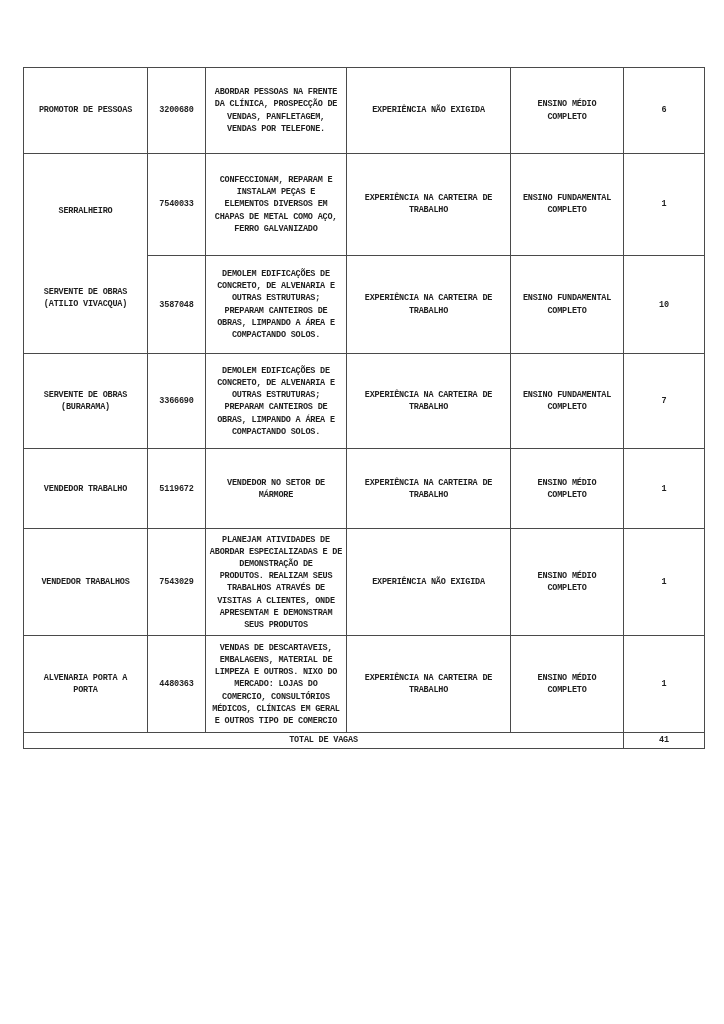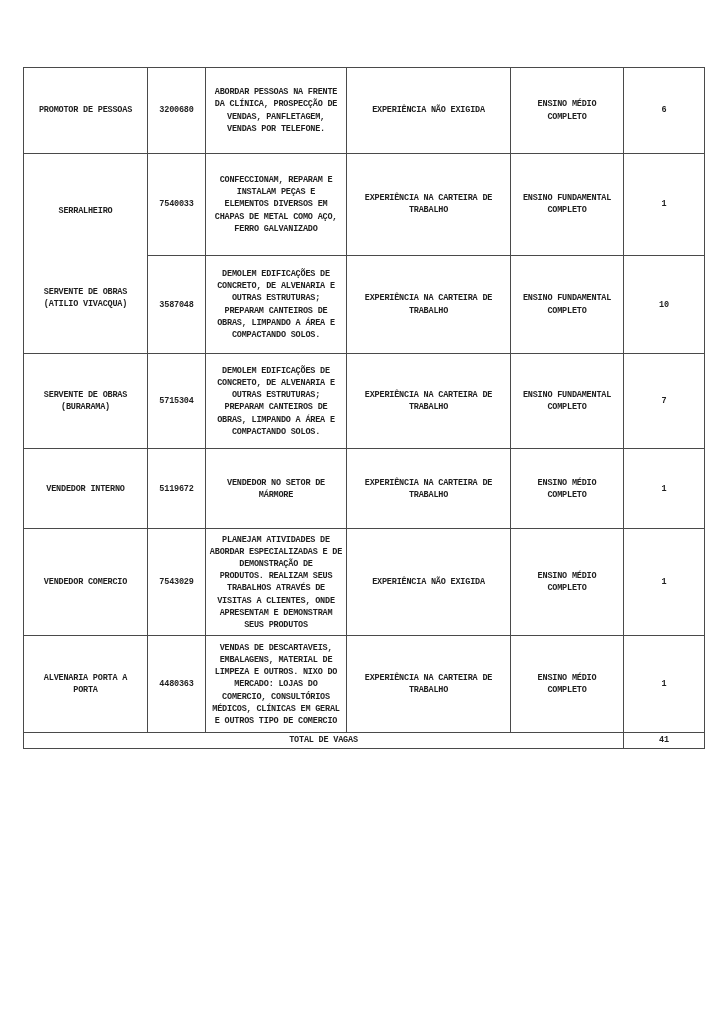--- a/index.html
+++ b/index.html
@@ -115,46 +115,46 @@
 COMPACTANDO SOLOS.</td>
         <td>EXPERIÊNCIA NA CARTEIRA DE
 TRABALHO</td>
         <td>ENSINO FUNDAMENTAL
 COMPLETO</td>
         <td>10</td>
       </tr>
       <tr class="r3">
         <td class="job">SERVENTE DE OBRAS
 (BURARAMA)</td>
-        <td>5715304</td>
+        <td>3366690</td>
         <td>DEMOLEM EDIFICAÇÕES DE
 CONCRETO, DE ALVENARIA E
 OUTRAS ESTRUTURAS;
 PREPARAM CANTEIROS DE
 OBRAS, LIMPANDO A ÁREA E
 COMPACTANDO SOLOS.</td>
         <td>EXPERIÊNCIA NA CARTEIRA DE
 TRABALHO</td>
         <td>ENSINO FUNDAMENTAL
 COMPLETO</td>
         <td>7</td>
       </tr>
       <tr class="r4">
-        <td class="job">VENDEDOR INTERNO</td>
+        <td class="job">VENDEDOR TRABALHO</td>
         <td>5119672</td>
         <td>VENDEDOR NO SETOR DE
 MÁRMORE</td>
         <td>EXPERIÊNCIA NA CARTEIRA DE
 TRABALHO</td>
         <td>ENSINO MÉDIO
 COMPLETO</td>
         <td>1</td>
       </tr>
       <tr class="r5">
-        <td class="job">VENDEDOR COMERCIO</td>
+        <td class="job">VENDEDOR TRABALHOS</td>
         <td>7543029</td>
         <td>PLANEJAM ATIVIDADES DE
 ABORDAR ESPECIALIZADAS E DE
 DEMONSTRAÇÃO DE
 PRODUTOS. REALIZAM SEUS
 TRABALHOS ATRAVÉS DE
 VISITAS A CLIENTES, ONDE
 APRESENTAM E DEMONSTRAM
 SEUS PRODUTOS</td>
         <td>EXPERIÊNCIA NÃO EXIGIDA</td>

